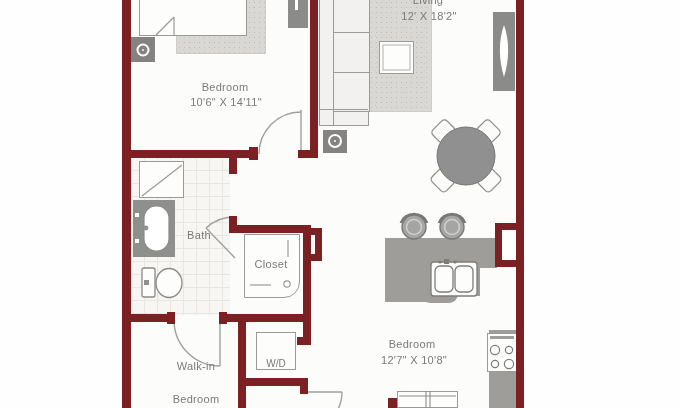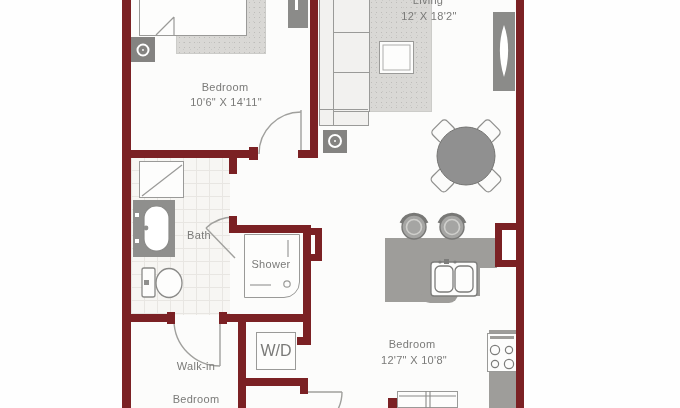--- a/index.html
+++ b/index.html
@@ -18,21 +18,21 @@
     background-size:5px 5px,7px 7px;background-position:0 0,3px 2px;}
   .furn{position:absolute;z-index:20;}
   .lite{background:#f2f1ef;border:1px solid #9a9a98;}
   .whitebox{background:#fdfdfc;border:1.5px solid #9a9a98;box-sizing:border-box;}
   .dark{background:#848381;}
   .mid{background:#9e9d9a;}
   svg.overlay{position:absolute;left:0;top:0;z-index:30;pointer-events:none;}
   .lbl{position:absolute;z-index:50;color:#7a7a78;font-size:11px;letter-spacing:.3px;
        white-space:nowrap;transform:translateX(-50%);}
   .column{position:absolute;z-index:45;background:#fff;border:7px solid #7b2124;box-sizing:border-box;}
-  .wd{display:flex;align-items:center;justify-content:center;color:#7a7a78;font-size:16px;}
+  .wd{display:flex;align-items:flex-end;justify-content:center;color:#7a7a78;font-size:10px;}
 </style>
 </head>
 <body>
 
 <div id="scene">
 
   <div class="floor" style="left:123px;top:0;width:399px;height:408px;"></div>
 
   <div class="tiles" style="left:131px;top:157px;width:99px;height:158px;"></div>
 
@@ -191,19 +191,19 @@
   <div class="wall" style="left:246px;top:378px;width:62px;height:8px;"></div>
   <div class="wall" style="left:300px;top:386px;width:8px;height:8px;"></div>
   <div class="wall" style="left:388px;top:398px;width:9px;height:10px;"></div>
   <div class="column" style="left:495px;top:223px;width:28px;height:44px;"></div>
 
   <span class="lbl" style="left:428px;top:-6px;">Living</span>
   <span class="lbl" style="left:429px;top:10px;">12' X 18'2"</span>
   <span class="lbl" style="left:225px;top:81px;">Bedroom</span>
   <span class="lbl" style="left:226px;top:96px;">10'6" X 14'11"</span>
   <span class="lbl" style="left:199px;top:229px;">Bath</span>
-  <span class="lbl" style="left:271px;top:258px;">Shower</span>
+  <span class="lbl" style="left:271px;top:258px;">Closet</span>
   <span class="lbl" style="left:196px;top:360px;">Walk-in</span>
   <span class="lbl" style="left:196px;top:393px;">Bedroom</span>
   <span class="lbl" style="left:412px;top:338px;">Bedroom</span>
   <span class="lbl" style="left:414px;top:354px;">12'7" X 10'8"</span>
 
 </div>
 
 </body></html>

